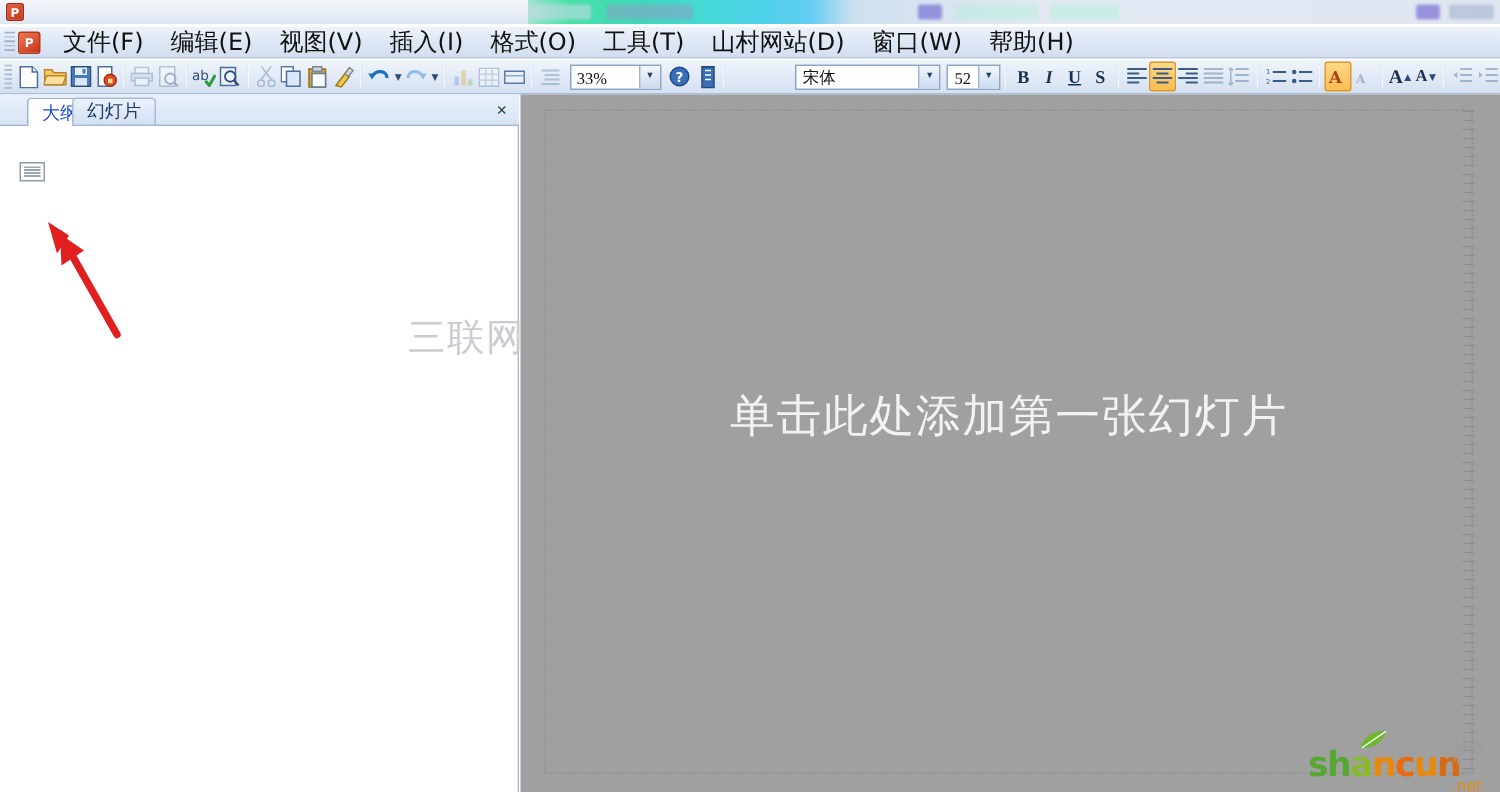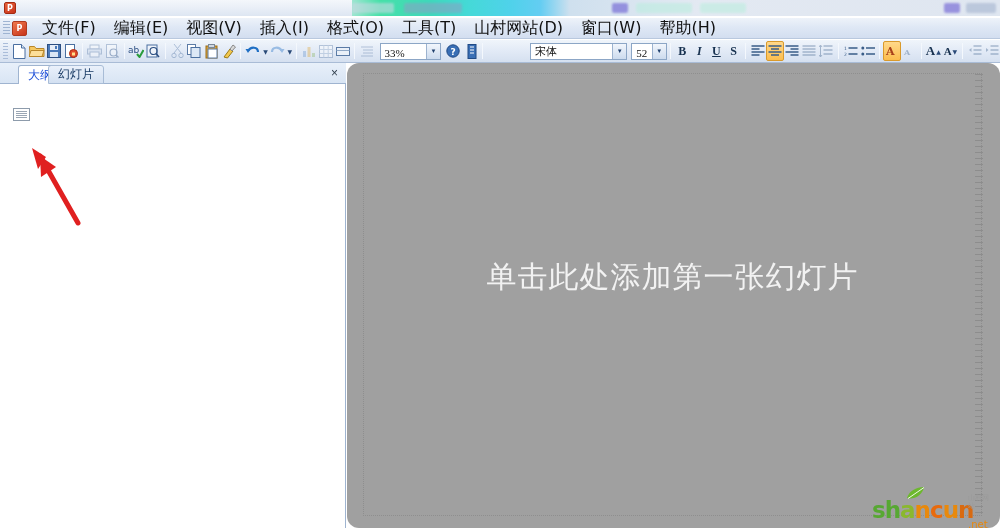--- a/index.html
+++ b/index.html
@@ -140,21 +140,20 @@
   }
   .watermark-2 {
     position:absolute; left:348px; top:147px;
     font-size:24px; color:#9e9e9e; opacity:.32; white-space:nowrap; letter-spacing:2px;
   }
 
   
   .right-pane {
     position:absolute; left:347px; top:63px; width:653px; height:465px;
     background:#a0a0a0;
-    border-radius:12px;
   }
   .canvas {
     position:absolute; left:16px; top:10px; width:619px; height:443px;
     background:#a0a0a0;
     border:1px dotted #8e8e8e;
   }
   .placeholder-text {
     position:absolute; left:0; right:0; top:183px;
     text-align:center; font-size:30px; color:#f2f2f2;
     font-family:"DejaVu Sans","Liberation Sans",sans-serif;
@@ -481,20 +480,21 @@
           <i></i>
         </div>
     </div>
 
     <svg class="arrow-svg" viewBox="0 0 120 120">
       <path d="M40 33 L78 100" stroke="#e02020" stroke-width="5" stroke-linecap="round" fill="none"></path>
       <path d="M40 33 L41 54 L56 44 Z" fill="#e02020"></path>
       <path d="M32 25 L46 34 L38 46 Z" fill="#e02020"></path>
     </svg>
 
+    <div class="watermark">三联网</div>
   </div>
 
   <div class="watermark-2">SANLIAN.COM</div>
 
   <div class="right-pane">
     <div class="canvas">
       <div class="placeholder-text">单击此处添加第一张幻灯片</div>
       <div class="ruler-v"></div>
     </div>
   </div>

